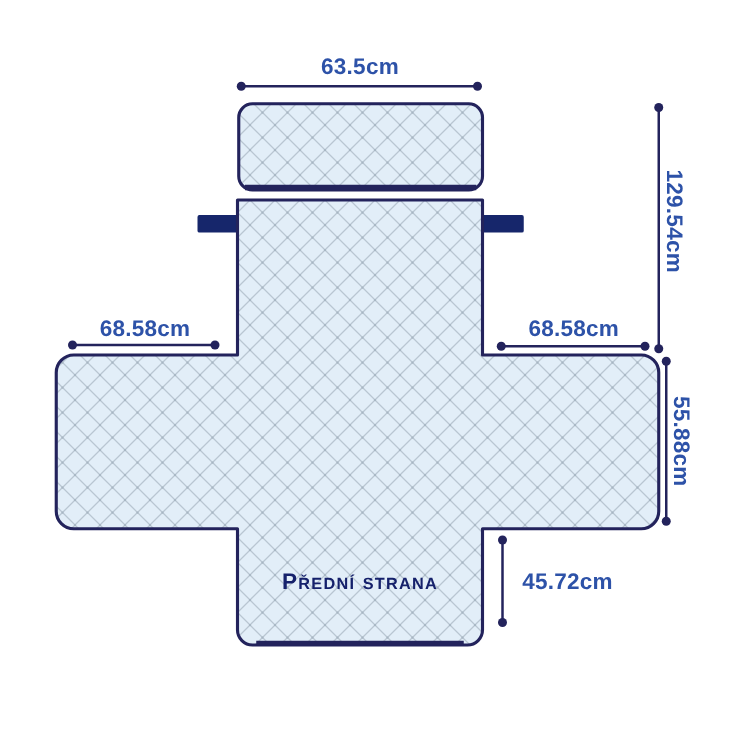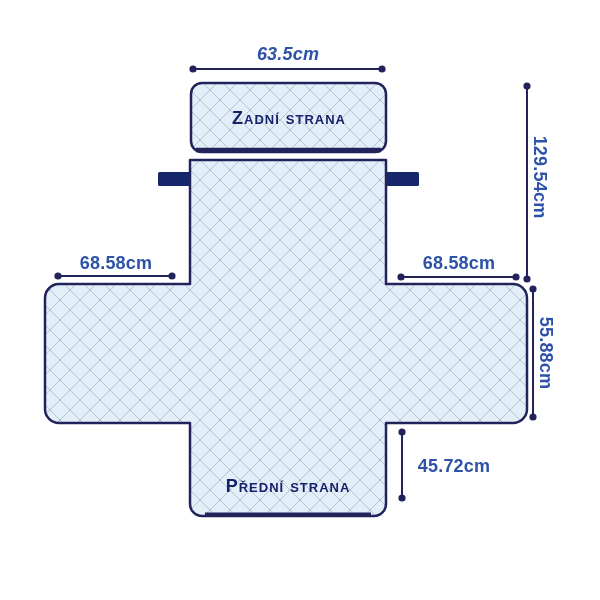--- a/index.html
+++ b/index.html
@@ -119,29 +119,28 @@
       <circle cx="533" cy="417" r="3.6" fill="#23235c"></circle>
     </g>
 
     <g>
       <line x1="402" y1="432" x2="402" y2="498" stroke="#23235c" stroke-width="2"></line>
       <circle cx="402" cy="432" r="3.6" fill="#23235c"></circle>
       <circle cx="402" cy="498" r="3.6" fill="#23235c"></circle>
     </g>
   </svg>
 
-  <div class="txt dim-label" style="left:288px; top:54px;font-style:italic;">63.5cm</div>
+  <div class="txt dim-label" style="left:288px; top:54px;">63.5cm</div>
 
   <div class="txt dim-label rot" style="left:539px; top:177px;">129.54cm</div>
 
   <div class="txt dim-label" style="left:116px; top:263px;">68.58cm</div>
 
   <div class="txt dim-label" style="left:459px; top:263px;">68.58cm</div>
 
   <div class="txt dim-label rot" style="left:545px; top:353px;">55.88cm</div>
 
   <div class="txt dim-label" style="left:442px; top:466px;margin-left:12px;">45.72cm</div>
 
-  <div class="txt panel-label" style="left:289px; top:118px;">Zadní strana</div>
 
-  <div class="txt panel-label" style="left:288px; top:486px;">Přední strana</div>
+  <div class="txt panel-label" style="left:288px; top:466px;">Přední strana</div>
 
 </div>
 
 </body></html>

